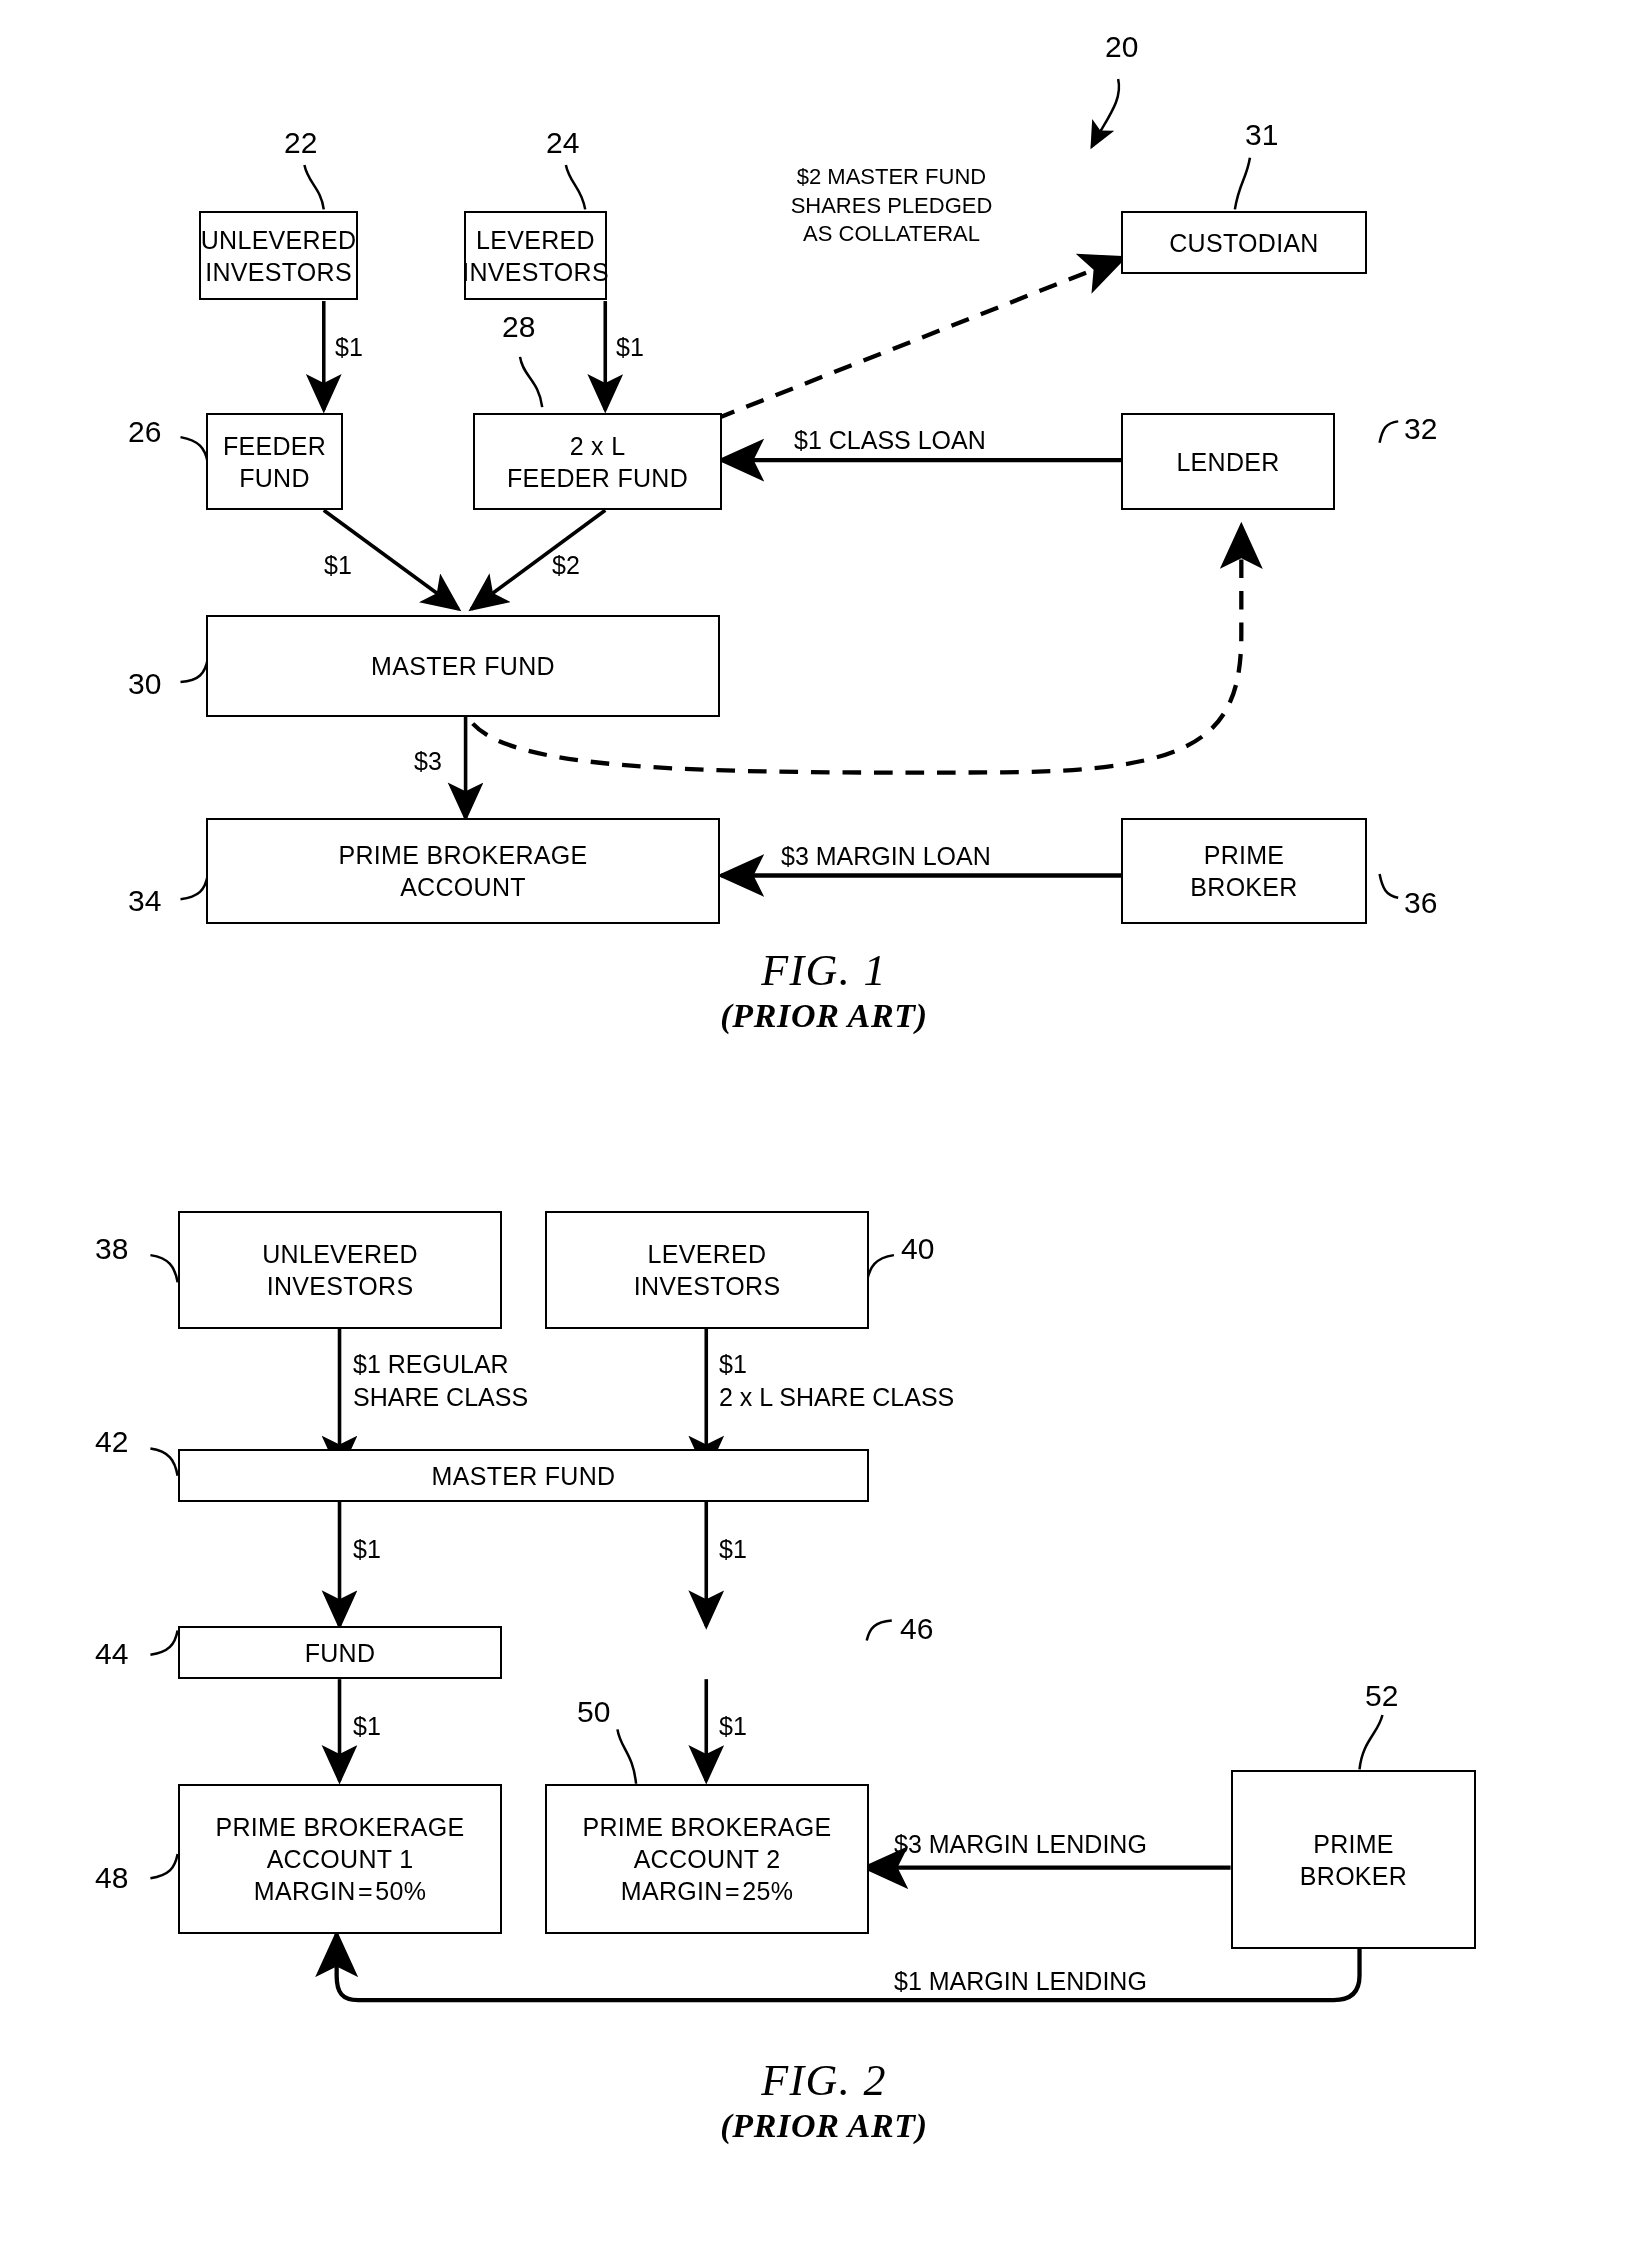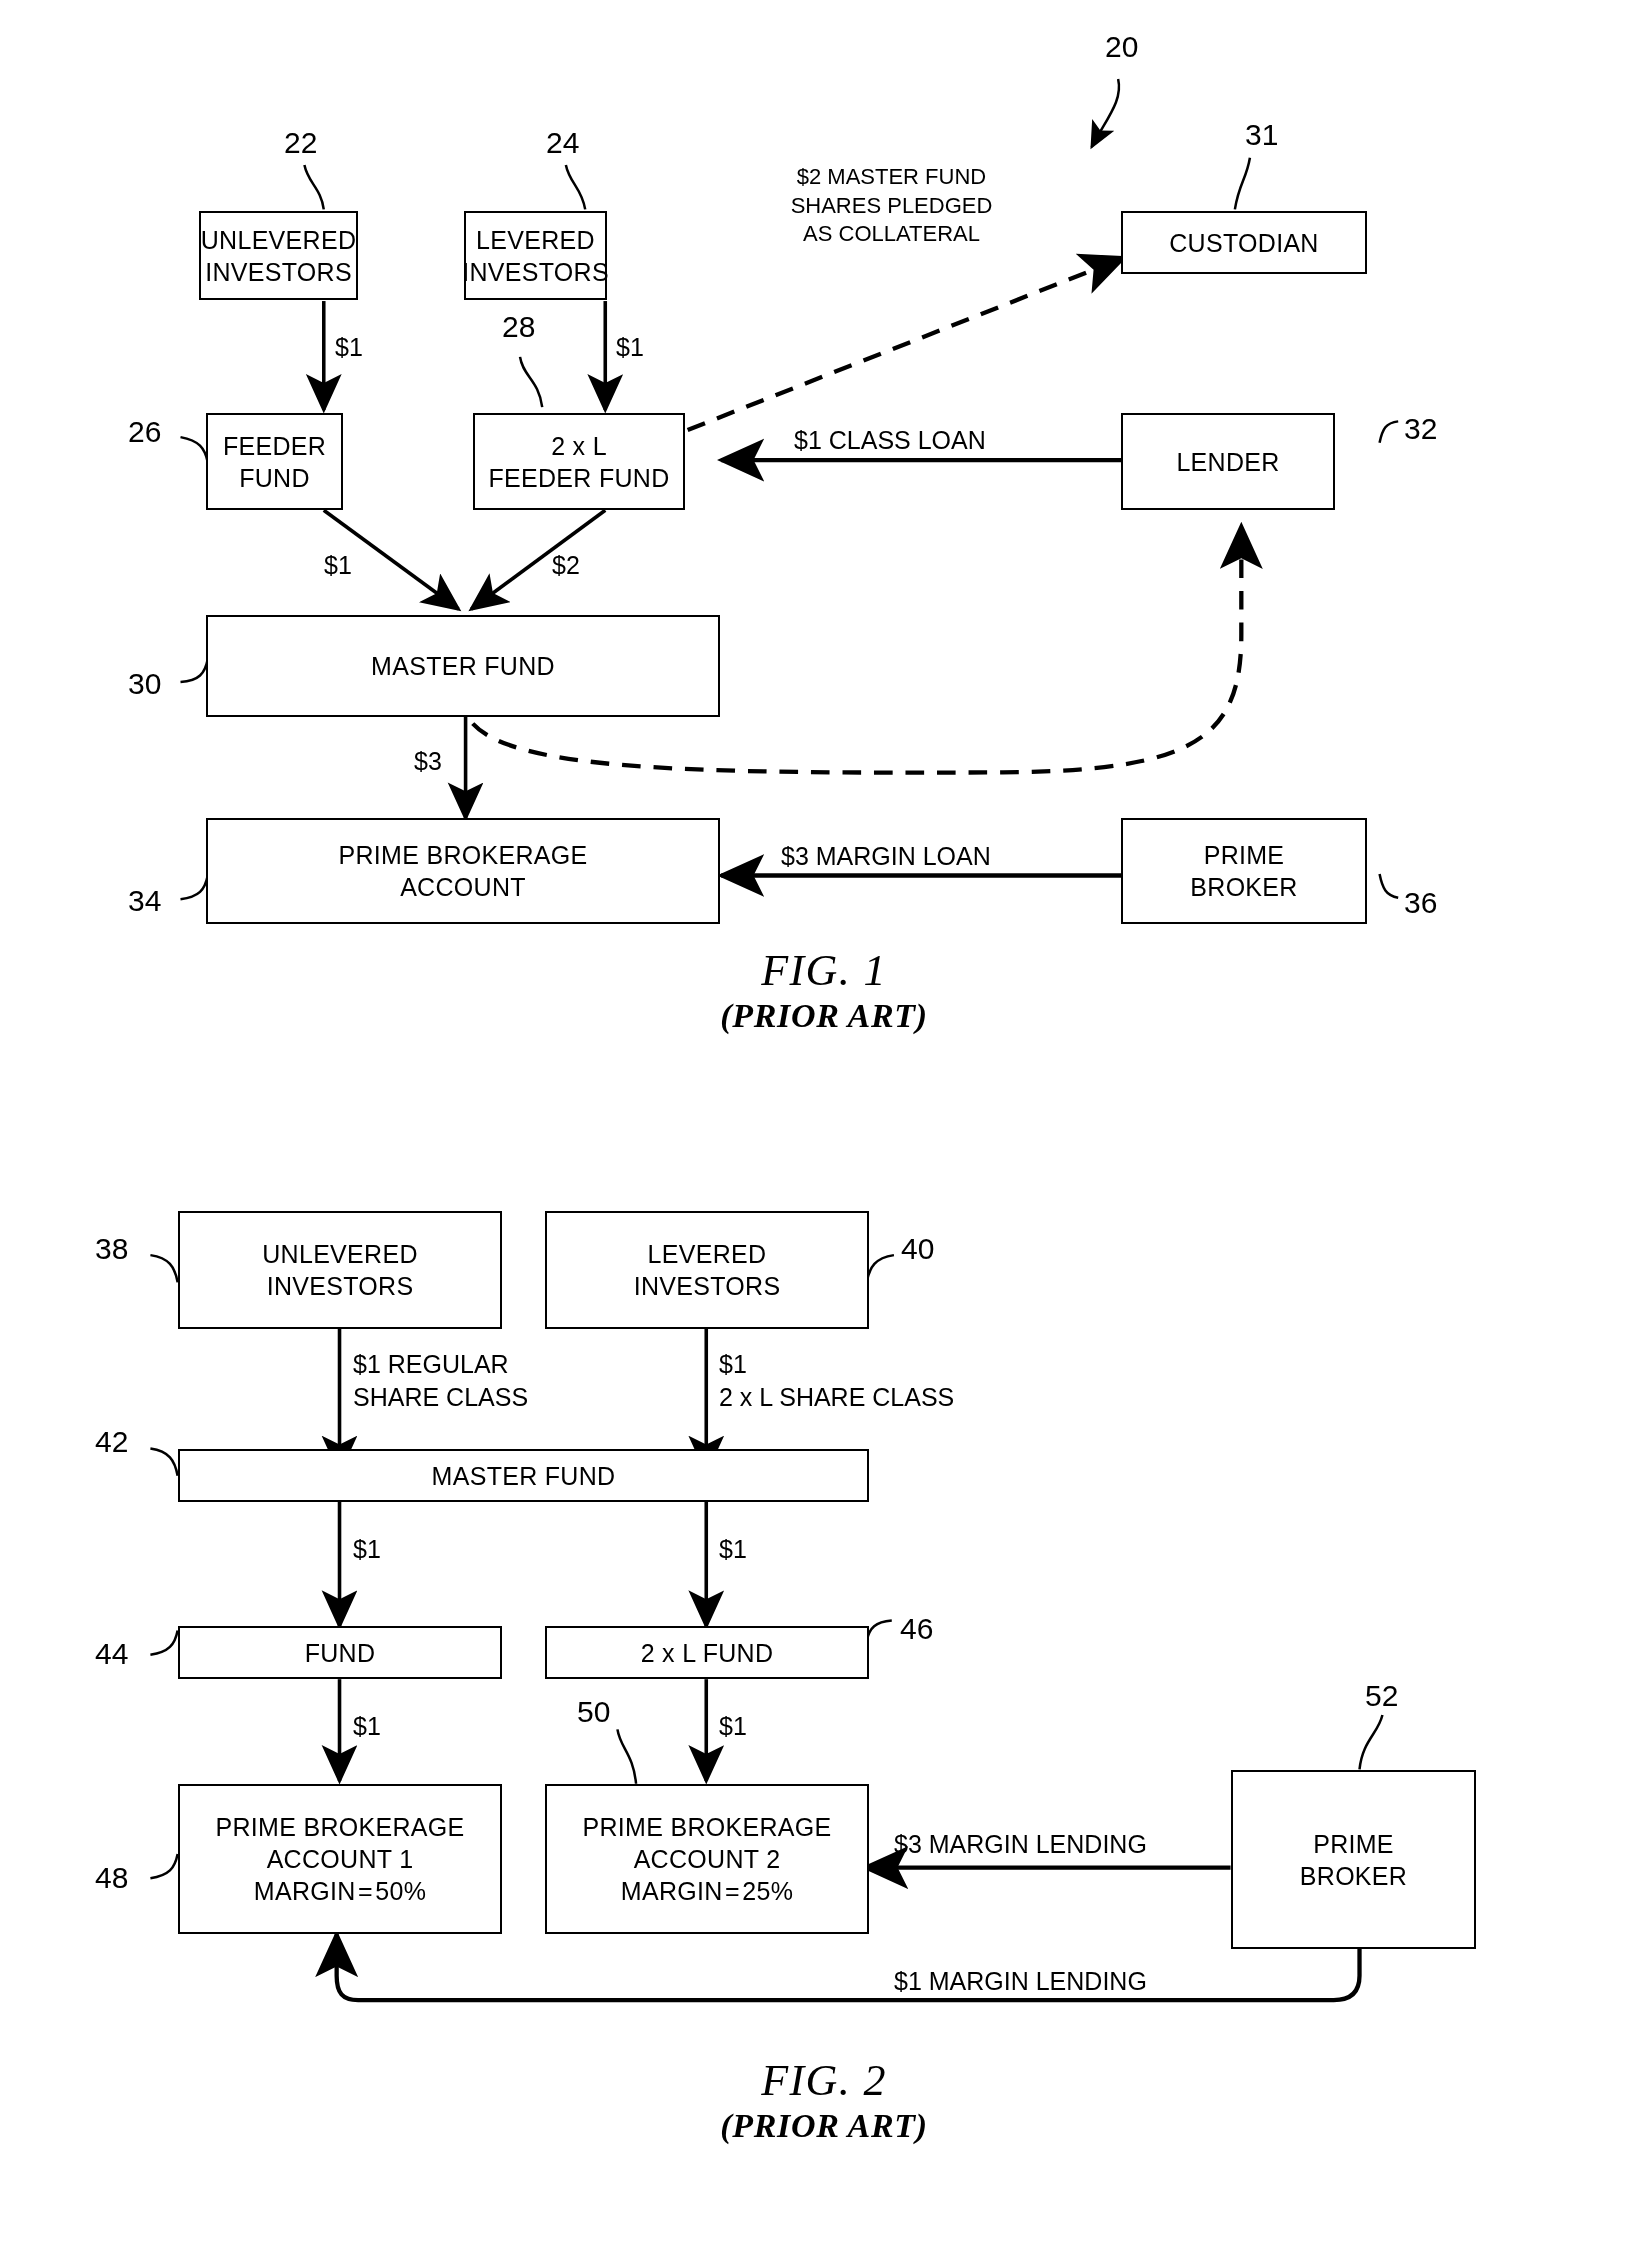--- a/index.html
+++ b/index.html
@@ -201,21 +201,21 @@
   <div class="edgelabel" style="left:335px; top:331px;">$1</div>
   <div class="edgelabel" style="left:616px; top:331px;">$1</div>
 
   <div class="lbl" style="left:128px; top:417px;">26</div>
   <div class="box" style="left:206px; top:413px; width:137px; height:97px;">
     <span>FEEDER</span>
     <span>FUND</span>
   </div>
 
   <div class="lbl" style="left:502px; top:312px;">28</div>
-  <div class="box" style="left:473px; top:413px; width:212px; height:97px;">
+  <div class="box" style="left:473px; top:413px; width:249px; height:97px;">
     <span>2 x L</span>
     <span>FEEDER FUND</span>
   </div>
 
   <div class="edgelabel" style="left:794px; top:424px;">$1 CLASS LOAN</div>
 
   <div class="box" style="left:1121px; top:413px; width:214px; height:97px;">
     <span>LENDER</span>
   </div>
   <div class="lbl" style="left:1404px; top:414px;">32</div>
@@ -277,23 +277,20 @@
   </div>
 
   <div class="edgelabel" style="left:353px; top:1533px;">$1</div>
   <div class="edgelabel" style="left:719px; top:1533px;">$1</div>
 
   <div class="lbl" style="left:95px; top:1639px;">44</div>
   <div class="box" style="left:178px; top:1626px; width:324px; height:53px;">
     <span>FUND</span>
   </div>
 
-  <div class="box" style="left:545px; top:1626px; width:324px; height:53px;">
-    <span>2 x L FUND</span>
-  </div>
   <div class="lbl" style="left:900px; top:1614px;">46</div>
 
   <div class="edgelabel" style="left:353px; top:1710px;">$1</div>
   <div class="lbl" style="left:577px; top:1697px;">50</div>
   <div class="edgelabel" style="left:719px; top:1710px;">$1</div>
 
   <div class="lbl" style="left:95px; top:1863px;">48</div>
   <div class="box" style="left:178px; top:1784px; width:324px; height:150px;">
     <span>PRIME BROKERAGE</span>
     <span>ACCOUNT 1</span>

